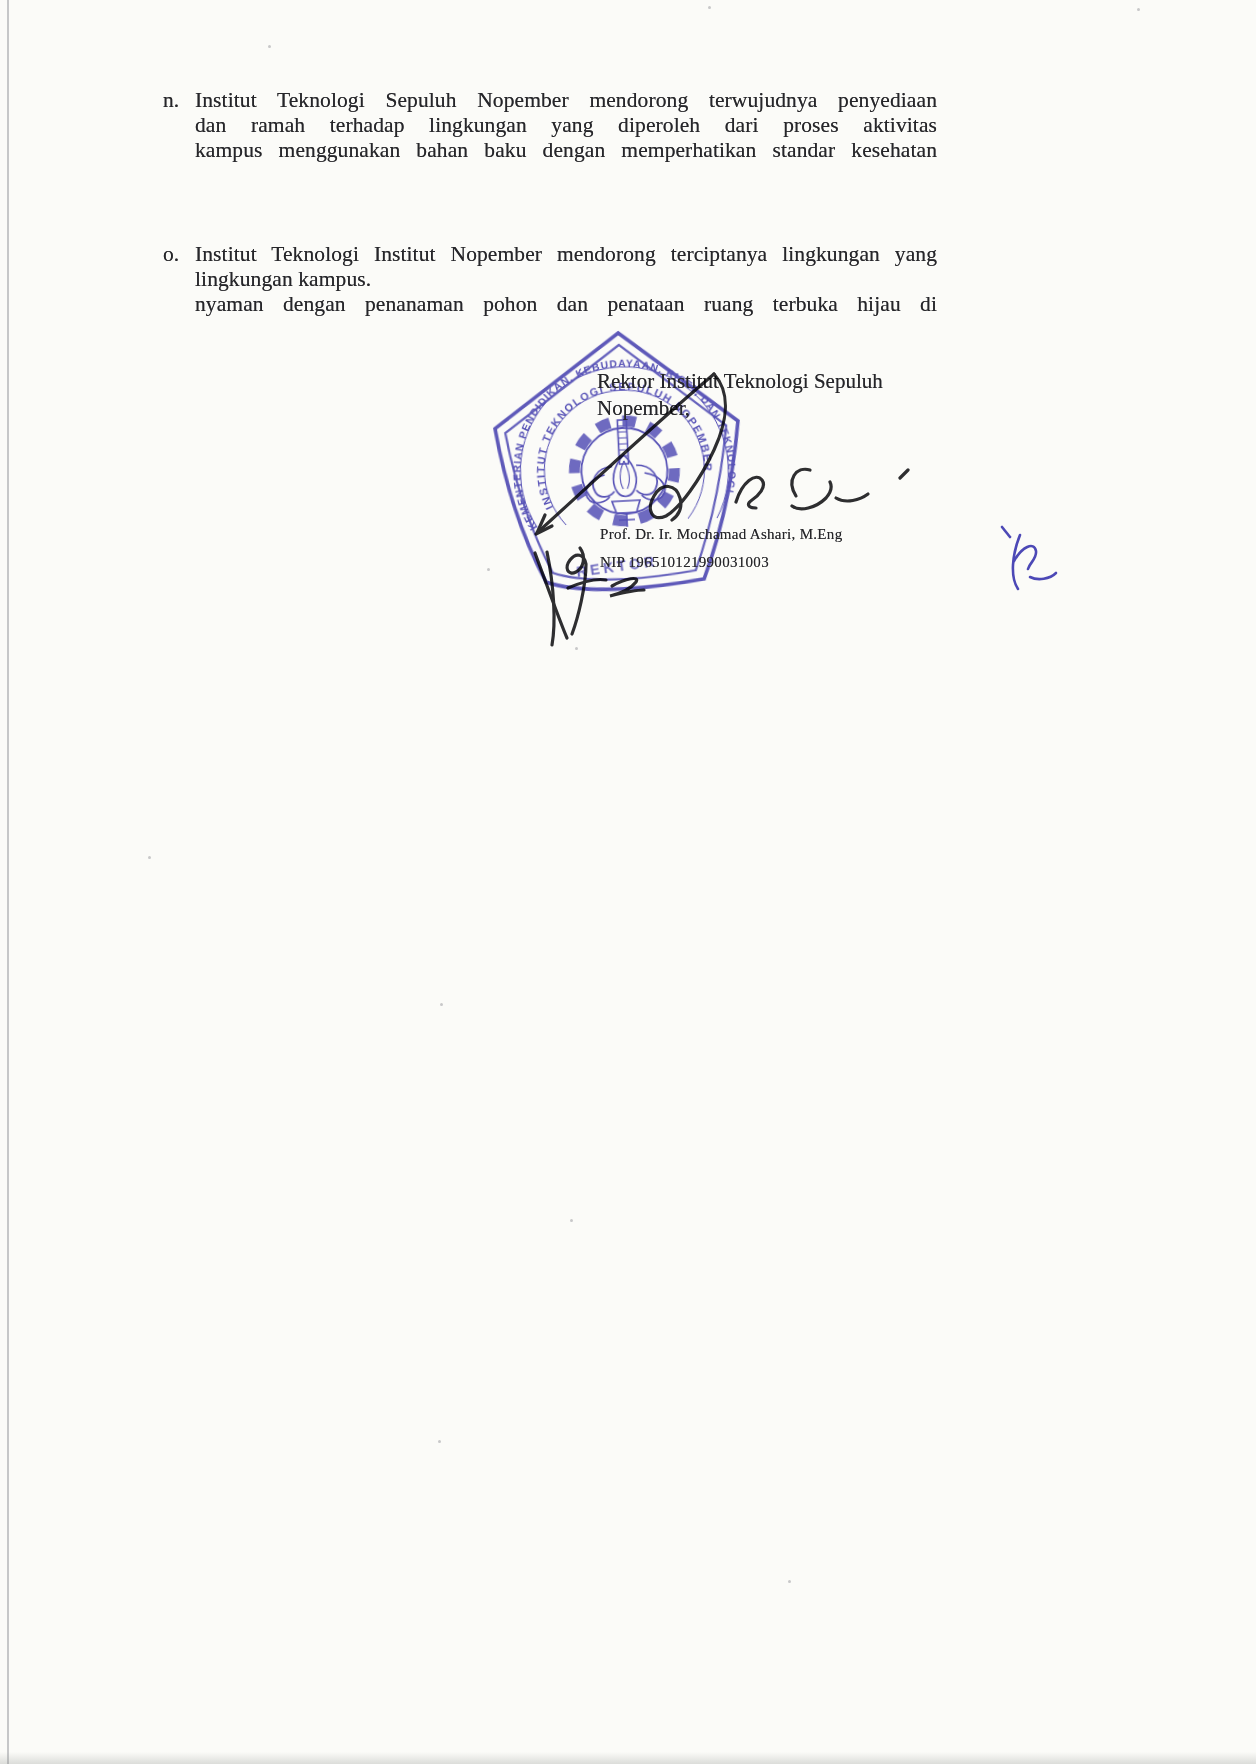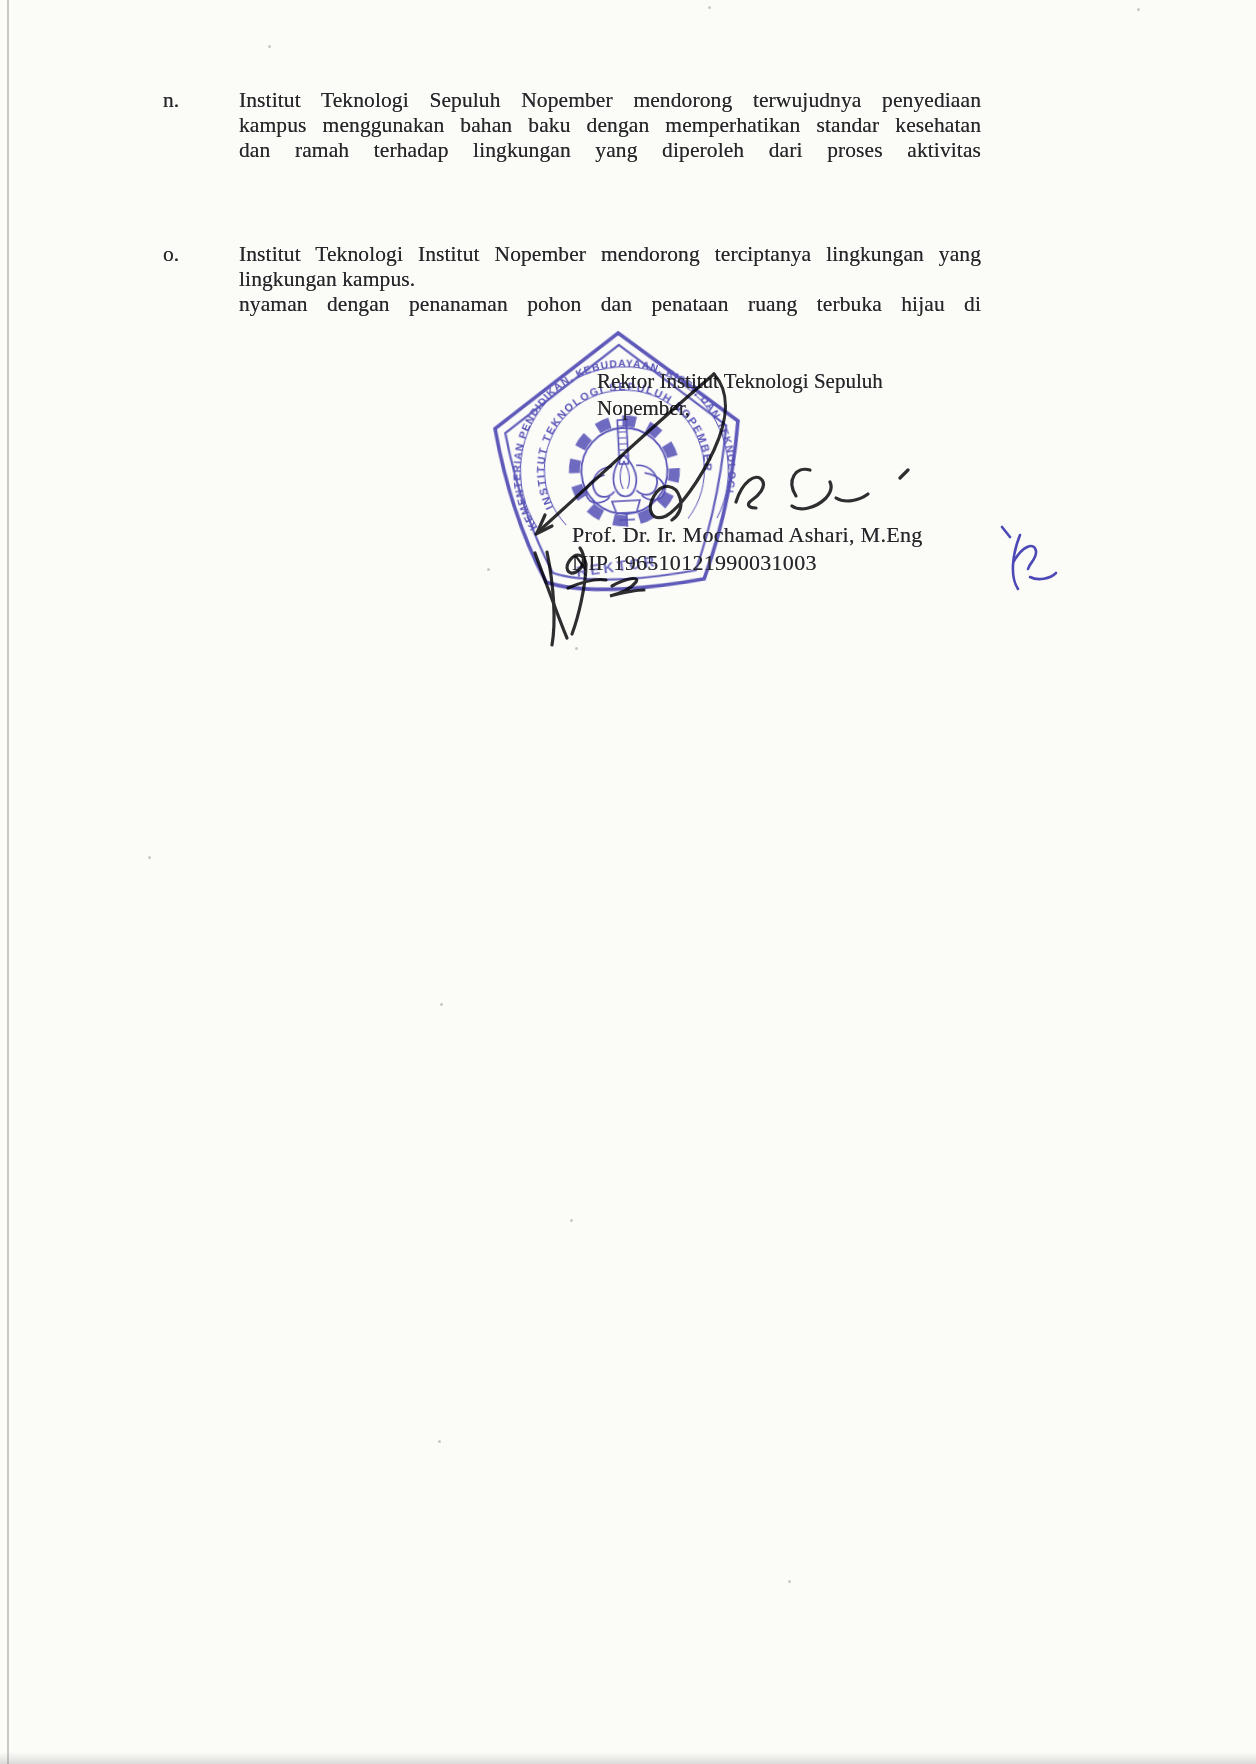--- a/index.html
+++ b/index.html
@@ -15,32 +15,32 @@
   .edge-line{position:absolute;left:7px;top:0;width:2px;height:100%;
     background:rgba(120,122,128,.40);}
   .bottom-smudge{position:absolute;left:0;bottom:0;width:100%;height:12px;
     background:linear-gradient(to bottom, rgba(150,152,150,0), rgba(138,142,140,.28));}
   .speck{position:absolute;width:3px;height:3px;border-radius:50%;
     background:rgba(70,70,80,.28);}
 
   
   .para{position:absolute;left:163px;width:774px;display:flex;}
   .para .marker{width:32px;flex:0 0 32px;font-size:21.5px;line-height:25px;}
-  .para .plines{width:742px;flex:0 0 742px;margin-left:44px;}
+  .para .plines{width:742px;flex:0 0 742px;}
   .pline{font-size:21.5px;line-height:25px;letter-spacing:.1px;
     text-align:justify;text-align-last:justify;
     text-shadow:0 0 .5px rgba(38,38,42,.65);}
   .pline.last{text-align-last:left;}
   .marker{text-shadow:0 0 .5px rgba(38,38,42,.65);}
 
   
   .sig-title{position:absolute;left:597px;top:368px;width:420px;
     font-size:21px;line-height:26.5px;text-shadow:0 0 .5px rgba(38,38,42,.6);}
-  .sig-name{position:absolute;left:572px;top:521px;width:470px;
-    font-size:22px;line-height:27.5px;letter-spacing:.3px;
+  .sig-name{position:absolute;left:600px;top:521px;width:470px;
+    font-size:15px;line-height:27.5px;letter-spacing:.3px;
     text-shadow:0 0 .5px rgba(38,38,42,.6);}
 
   
   .stamp{position:absolute;left:492px;top:325px;width:260px;height:276px;
     color:#3b35b0;opacity:.86;transform:rotate(-3deg);
     mix-blend-mode:multiply;filter:blur(.3px);}
   .signature-ink{position:absolute;left:480px;top:350px;width:580px;height:330px;
     mix-blend-mode:multiply;}
   .paraph-ink{position:absolute;left:990px;top:515px;width:80px;height:90px;
     mix-blend-mode:multiply;}
@@ -50,22 +50,22 @@
 
 <div class="page">
 
   <div class="edge-line"></div>
   <div class="bottom-smudge"></div>
 
   <div class="para" style="top:88px;">
     <div class="marker">n.</div>
     <div class="plines">
       <div class="pline">Institut Teknologi Sepuluh Nopember mendorong terwujudnya penyediaan</div>
+      <div class="pline">dan ramah terhadap lingkungan yang diperoleh dari proses aktivitas</div>
       <div class="pline">kampus menggunakan bahan baku dengan memperhatikan standar kesehatan</div>
-      <div class="pline">dan ramah terhadap lingkungan yang diperoleh dari proses aktivitas</div>
     </div>
   </div>
 
   <div class="para" style="top:242px;">
     <div class="marker">o.</div>
     <div class="plines">
       <div class="pline">Institut Teknologi Institut Nopember mendorong terciptanya lingkungan yang</div>
       <div class="pline last">lingkungan kampus.</div>
       <div class="pline">nyaman dengan penanaman pohon dan penataan ruang terbuka hijau di</div>
     </div>

